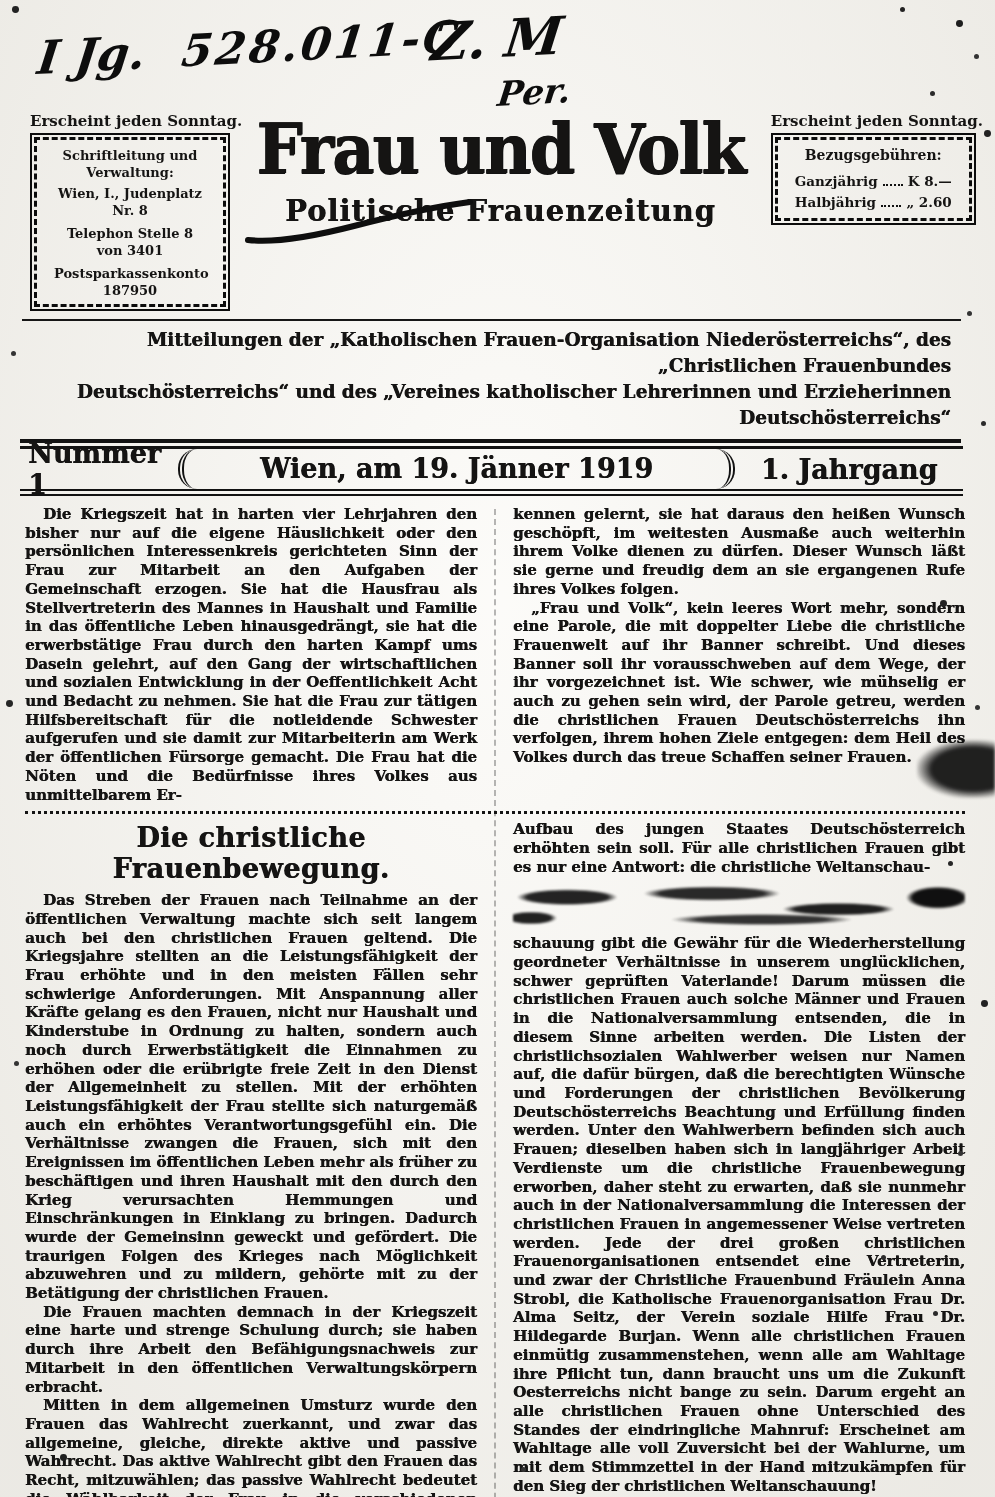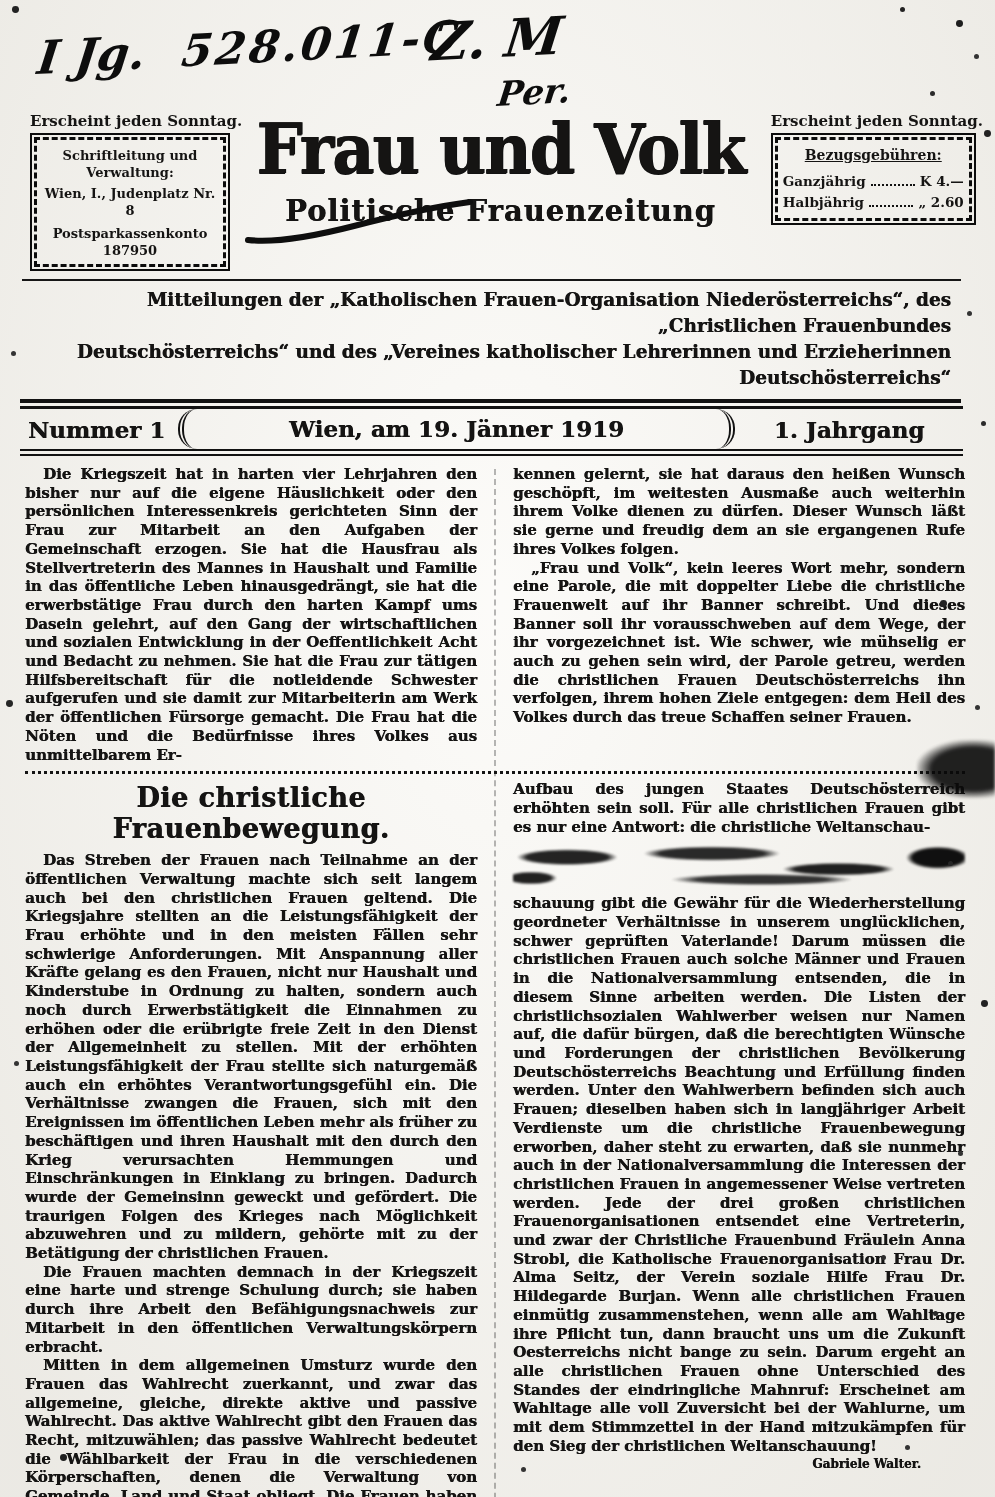--- a/index.html
+++ b/index.html
@@ -17,45 +17,45 @@
   .hw1{left:38px;top:28px;font-size:46px;}
   .hw2{left:182px;top:18px;font-size:44px;letter-spacing:3px;}
   .hw3{left:432px;top:8px;font-size:52px;}
   .hw4{left:498px;top:72px;font-size:34px;}
   
   .masthead{position:relative;margin-top:112px;display:grid;
     grid-template-columns:200px 1fr 205px;column-gap:8px;
     padding:0 86px 0 30px;align-items:start;}
   .tagline{font-weight:bold;font-size:15px;text-align:center;margin-bottom:3px;white-space:nowrap;}
   .info-box{border:2px solid #0c0c0c;outline:3px dashed #0c0c0c;outline-offset:-7px;
-    padding:12px 10px 10px;text-align:center;}
+    padding:12px 22px 10px;text-align:center;}
   .info-line{font-weight:bold;font-size:13px;line-height:17px;}
   .info-line.first{margin-bottom:4px;}
   .info-line.spaced{margin-top:6px;}
-  .fees-heading{font-weight:bold;font-size:14px;margin-bottom:8px;text-decoration:underline;}
+  .fees-heading{font-weight:bold;font-size:14px;margin-bottom:8px;}
   .fee-row{display:flex;align-items:baseline;font-weight:bold;font-size:13.5px;
     line-height:21px;text-align:left;}
   .fee-leader{flex:1;border-bottom:2px dotted #111;margin:0 5px 4px;}
   .fee-value{white-space:nowrap;}
   .mast-center{text-align:center;position:relative;}
   .paper-title{font-size:70px;font-weight:bold;line-height:1.0;margin-top:2px;
     white-space:nowrap;transform:scaleX(.93);letter-spacing:-2px;
     text-shadow:1px 0 0 #111, 0 1px 0 #111;}
   .flourish{position:absolute;left:6px;top:86px;}
   .paper-subtitle{font-size:29px;font-weight:bold;margin-top:10px;letter-spacing:1px;
     text-shadow:.5px 0 0 #111;}
   
   .thin-rule{border-top:2px solid #161616;margin:8px 34px 0 22px;}
   .mitteilungen{padding:6px 44px 4px 22px;text-align:right;font-weight:bold;
     font-size:18.5px;line-height:26px;text-shadow:.5px 0 0 #111;}
   .thick-rule{border-top:4px solid #121212;margin:4px 34px 0 20px;}
   
   .dateline{display:flex;margin:3px 32px 0 20px;border-top:3px solid #121212;
     border-bottom:7px double #121212;height:40px;align-items:center;}
-  .cell{font-weight:bold;font-size:23px;text-shadow:.5px 0 0 #111;}
+  .cell{font-weight:bold;font-size:27px;text-shadow:.5px 0 0 #111;}
   .cell-num{width:150px;padding-left:8px;}
   .cell-date{flex:1;text-align:center;border-left:6px double #121212;
     border-right:6px double #121212;align-self:stretch;line-height:40px;border-radius:19px;}
   .cell-vol{width:228px;text-align:center;}
   
   .articles{position:relative;margin:9px 30px 0 25px;}
   .col-rule{position:absolute;left:calc(50% - 1px);top:4px;bottom:4px;
     border-left:2px dashed rgba(20,20,20,.30);}
   .row{display:grid;grid-template-columns:1fr 1fr;column-gap:36px;}
   .articles p{margin:0;text-indent:18px;font-weight:bold;font-size:15px;
@@ -100,40 +100,41 @@
     <span class="hw hw3">Z. M</span>
     <span class="hw hw4">Per.</span>
   </div>
 
   <div class="masthead">
     <div class="mast-left">
       <div class="tagline">Erscheint jeden Sonntag.</div>
       <div class="info-box">
         <div class="info-line first">Schriftleitung und Verwaltung:</div>
         <div class="info-line">Wien, I., Judenplatz Nr. 8</div>
+        <div class="info-line spaced">Telephon Stelle 8 von 3401</div>
         <div class="info-line spaced">Postsparkassenkonto 187950</div>
       </div>
     </div>
 
     <div class="mast-center">
       <div class="paper-title">Frau und Volk</div>
       <svg class="flourish" width="230" height="46" viewBox="0 0 230 46">
         <path d="M4,42 Q40,46 110,28 T226,4" stroke="#0e0e0e" stroke-width="6" fill="none" stroke-linecap="round"></path>
       </svg>
       <div class="paper-subtitle">Politische Frauenzeitung</div>
     </div>
 
     <div class="mast-right">
       <div class="tagline">Erscheint jeden Sonntag.</div>
       <div class="info-box">
         <div class="fees-heading">Bezugsgebühren:</div>
         <div class="fee-row">
           <span>Ganzjährig</span>
           <span class="fee-leader"></span>
-          <span class="fee-value">K 4.—</span>
+          <span class="fee-value">K 8.—</span>
         </div>
         <div class="fee-row">
           <span>Halbjährig</span>
           <span class="fee-leader"></span>
           <span class="fee-value">„ 2.60</span>
         </div>
       </div>
     </div>
   </div>
 

